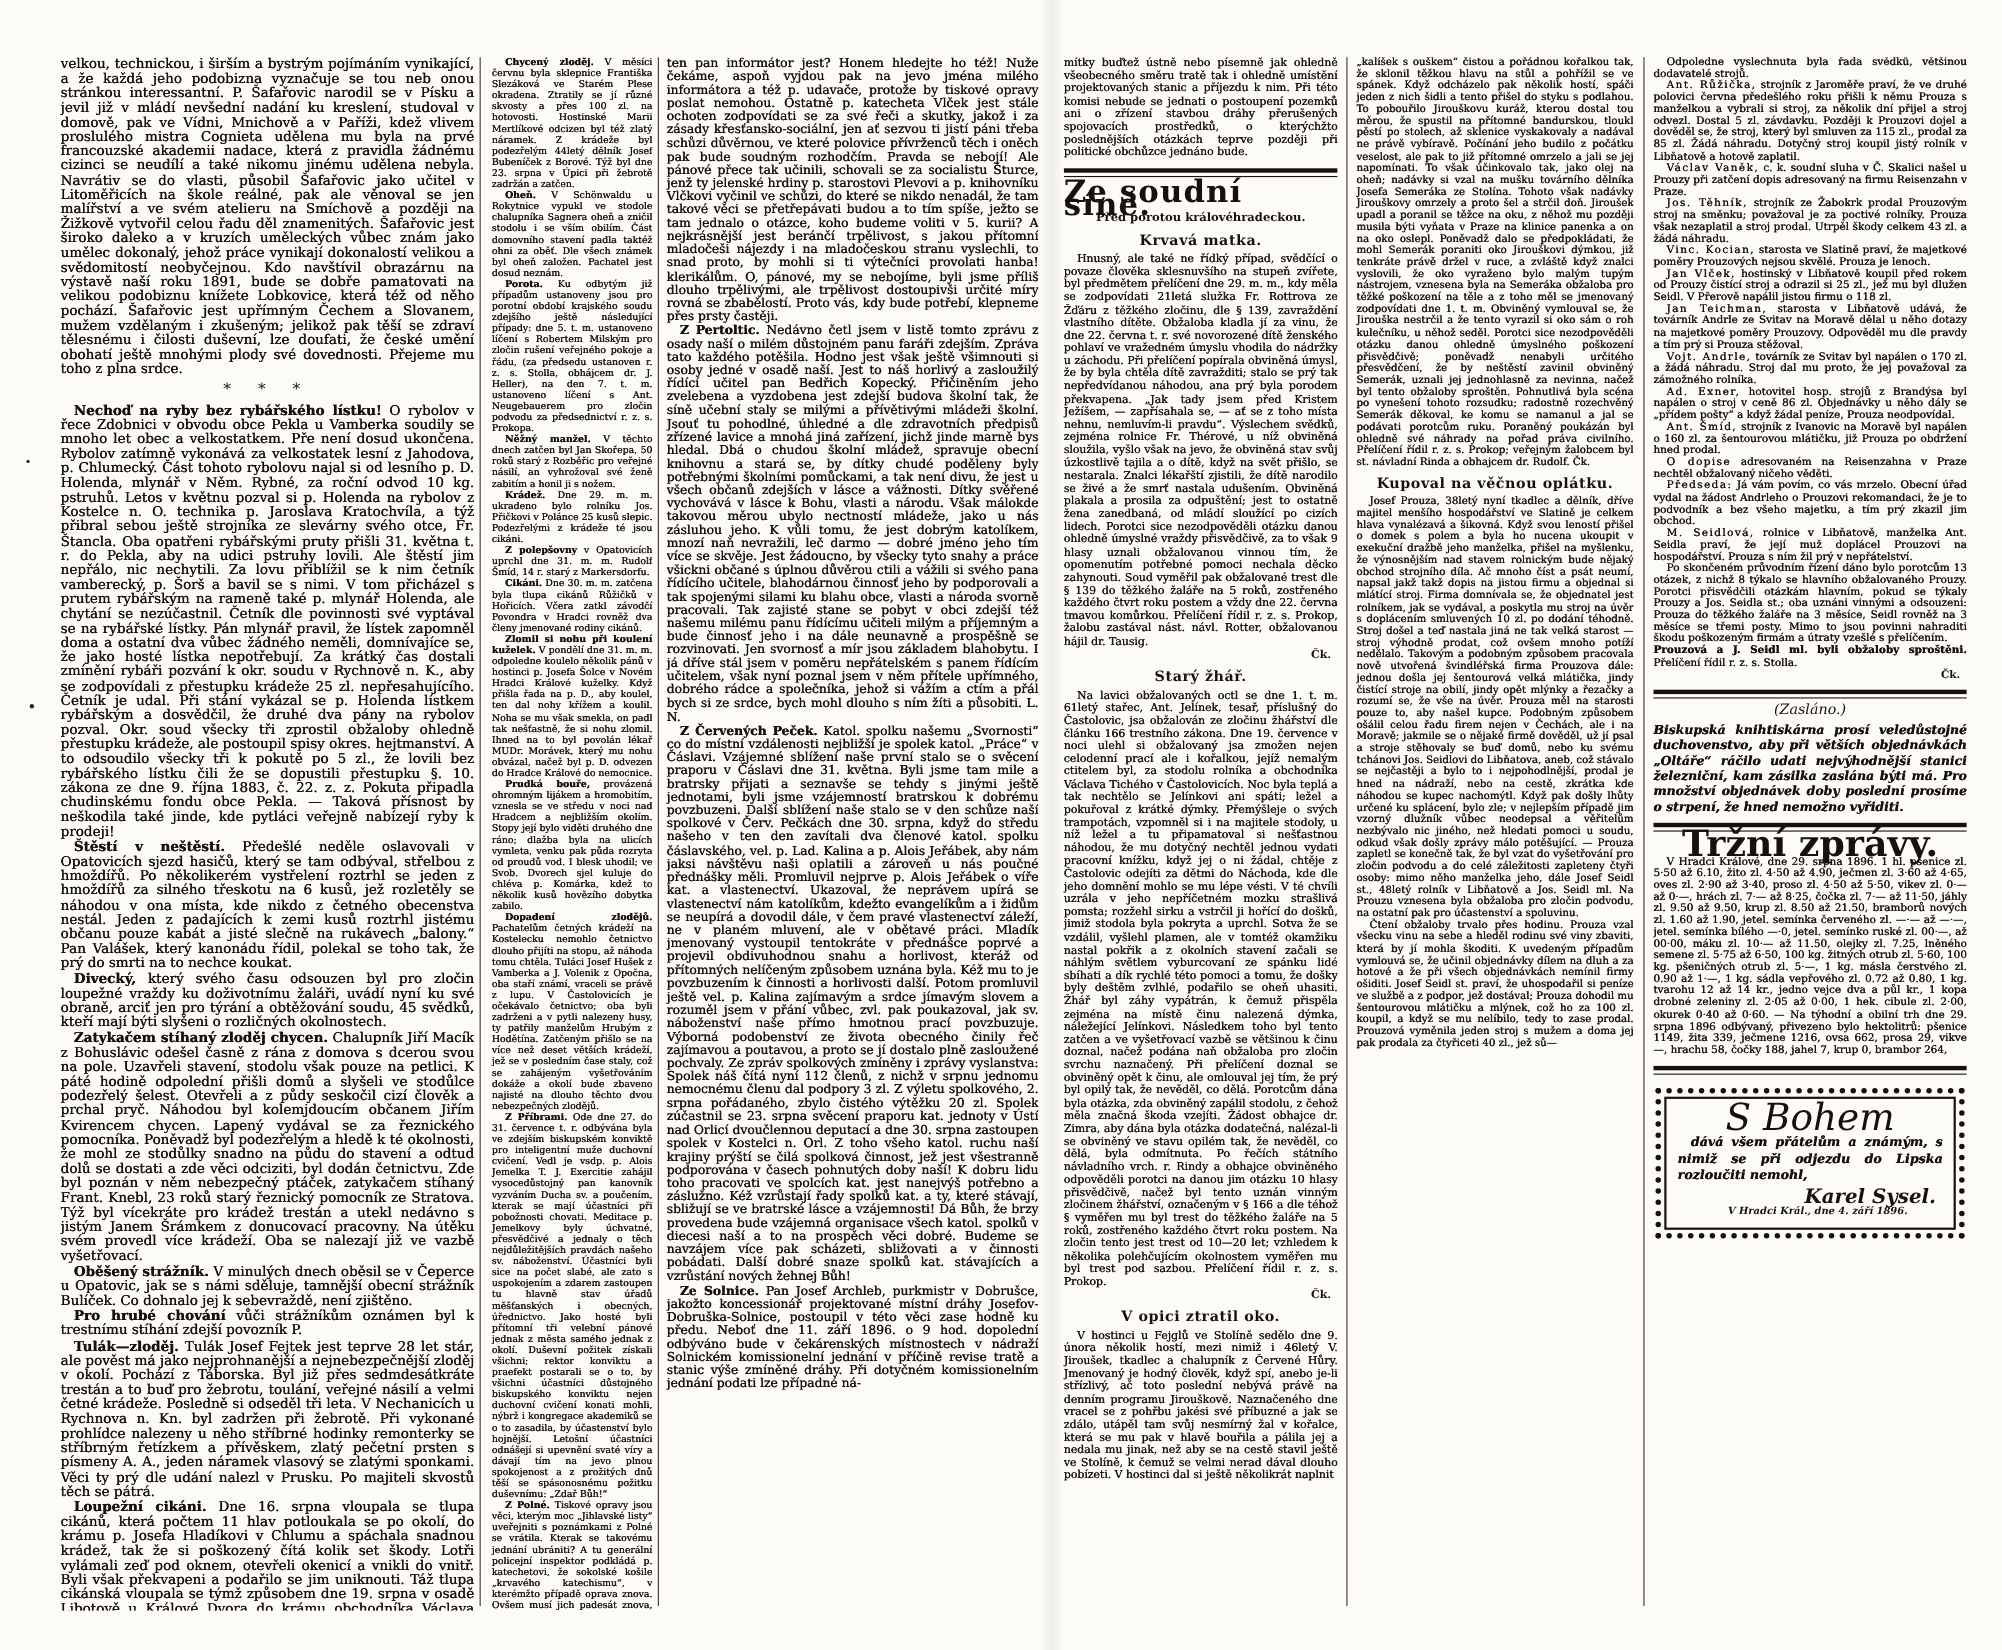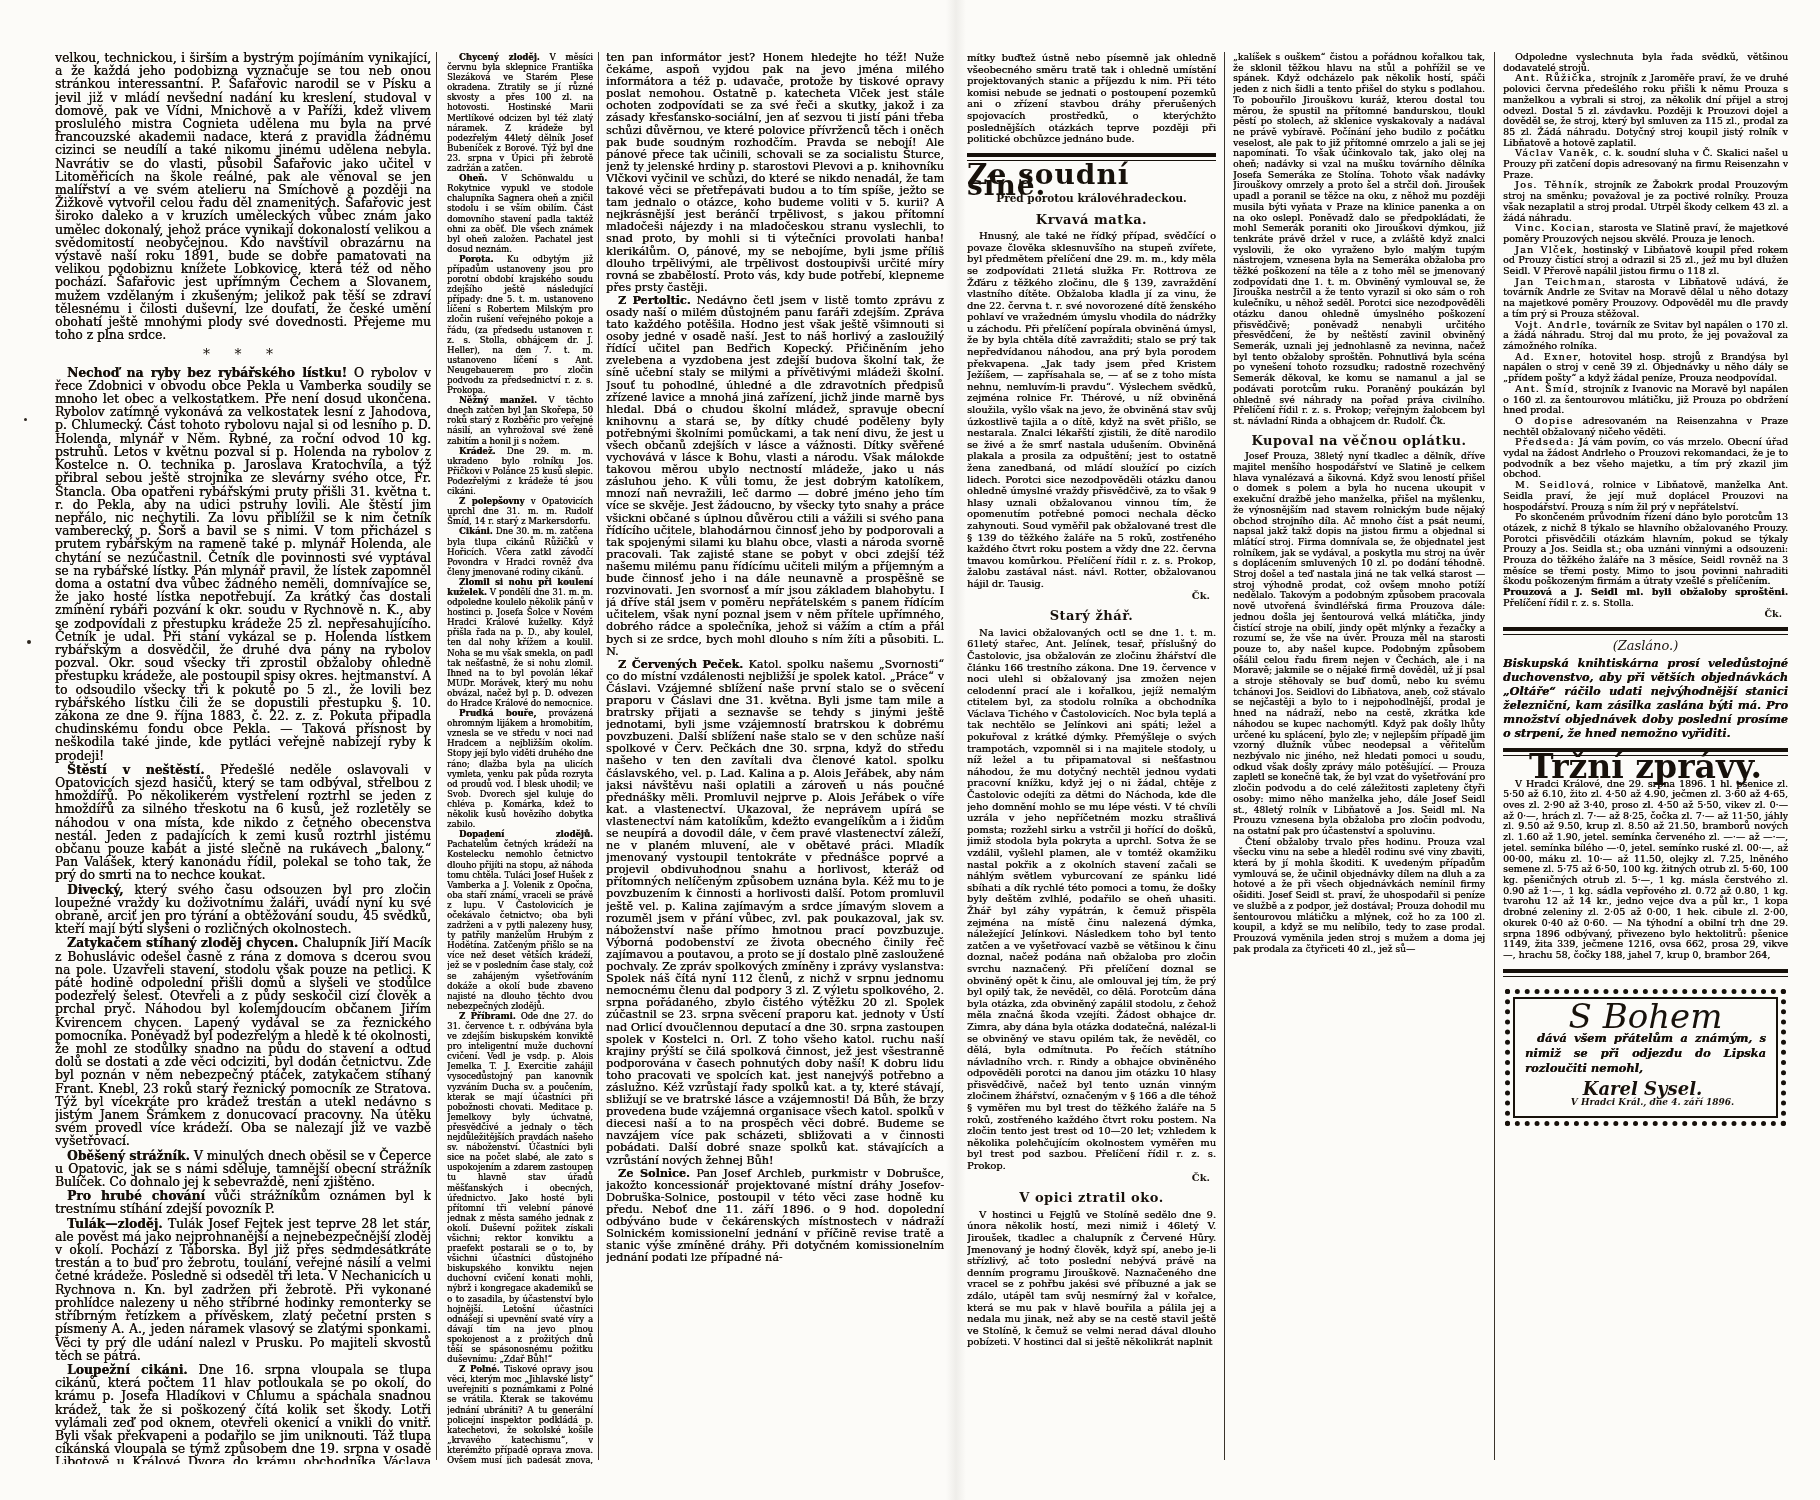--- a/index.html
+++ b/index.html
@@ -41,21 +41,21 @@
 
   .zaslano-label { font-style:italic; font-weight:normal; font-size:13px; text-align:center; margin:6px 0 4px; text-indent:0; }
   .zaslano-text  { font-style:italic; font-weight:bold; font-size:11.3px; line-height:14px; }
 
   .market-title { font-size:33px; font-weight:bold; text-align:center; margin:6px 0 6px; text-indent:0; }
 
   .ad-frame { margin:12px 2px 0 2px; border:5px dotted #17110b; padding:3px; }
   .ad-box   { border:2px solid #17110b; padding:10px 10px 8px; text-align:center; }
   .ad-head  { font-size:34px; font-weight:normal; font-style:italic; margin:2px 0 10px; text-indent:0; }
   .ad-body  { font-size:11.5px; font-weight:bold; font-style:italic; line-height:15px; text-align:justify; text-indent:14px; margin:0; }
-  .ad-sig   { font-size:18px; font-weight:bold; font-style:italic; text-align:center; margin:8px 6px 2px 0; text-indent:0; }
+  .ad-sig   { font-size:18px; font-weight:bold; font-style:italic; text-align:right; margin:8px 6px 2px 0; text-indent:0; }
   .ad-date  { font-size:9px; font-weight:bold; font-style:italic; text-align:center; margin:2px 0 0 14px; text-indent:0; }
 
   .speck { position:absolute; background:#2c261f; border-radius:50%; }
 </style>
 </head>
 <body>
 
 <div class="sheet">
   <div class="gutter"></div>
 
@@ -183,21 +183,21 @@
           <p><span class="wname">Jos. Těhník,</span> <span>strojník ze Žabokrk prodal Prouzovým stroj na směnku; považoval je za poctivé rolníky. Prouza však nezaplatil a stroj prodal. Utrpěl škody celkem 43 zl. a žádá náhradu.</span></p>
 
           <p><span class="wname">Vinc. Kocian,</span> <span>starosta ve Slatině praví, že majetkové poměry Prouzových nejsou skvělé. Prouza je lenoch.</span></p>
 
           <p><span class="wname">Jan Vlček,</span> <span>hostinský v Libňatově koupil před rokem od Prouzy čistící stroj a odrazil si 25 zl., jež mu byl dlužen Seidl. V Přerově napálil jistou firmu o 118 zl.</span></p>
 
           <p><span class="wname">Jan Teichman,</span> <span>starosta v Libňatově udává, že továrník Andrle ze Svitav na Moravě dělal u něho dotazy na majetkové poměry Prouzovy. Odpověděl mu dle pravdy a tím prý si Prouza stěžoval.</span></p>
 
           <p><span class="wname">Vojt. Andrle,</span> <span>továrník ze Svitav byl napálen o 170 zl. a žádá náhradu. Stroj dal mu proto, že jej považoval za zámožného rolníka.</span></p>
 
-          <p><span class="wname">Ad. Exner,</span> <span>hotovitel hosp. strojů z Brandýsa byl napálen o stroj v ceně 39 zl. Objednávky u něho dály se „přídem pošty“ a když žádal peníze, Prouza neodpovídal.</span></p>
+          <p><span class="wname">Ad. Exner,</span> <span>hotovitel hosp. strojů z Brandýsa byl napálen o stroj v ceně 86 zl. Objednávky u něho dály se „přídem pošty“ a když žádal peníze, Prouza neodpovídal.</span></p>
 
           <p><span class="wname">Ant. Šmíd,</span> <span>strojník z Ivanovic na Moravě byl napálen o 160 zl. za šentourovou mlátičku, již Prouza po obdržení hned prodal.</span></p>
 
 
           <p><span class="wname">O dopise</span> <span>adresovaném na Reisenzahna v Praze nechtěl obžalovaný ničeho věděti.</span></p>
 
           <p><span class="wname">Předseda:</span> <span>Já vám povím, co vás mrzelo. Obecní úřad vydal na žádost Andrleho o Prouzovi rekomandaci, že je to podvodník a bez všeho majetku, a tím prý zkazil jim obchod.</span></p>
 
           <p><span class="wname">M. Seidlová,</span> <span>rolnice v Libňatově, manželka Ant. Seidla praví, že její muž doplácel Prouzovi na hospodářství. Prouza s ním žil prý v nepřátelství.</span></p>
         </div>

